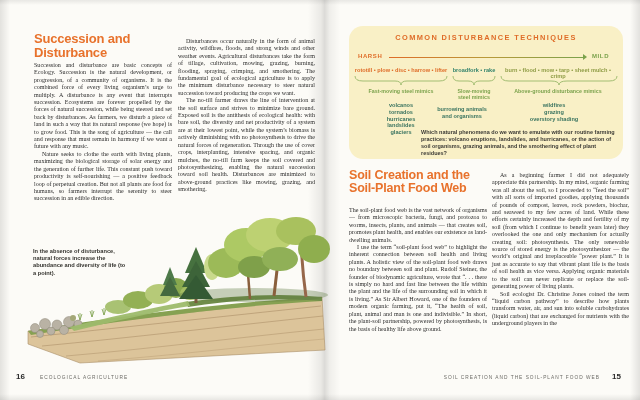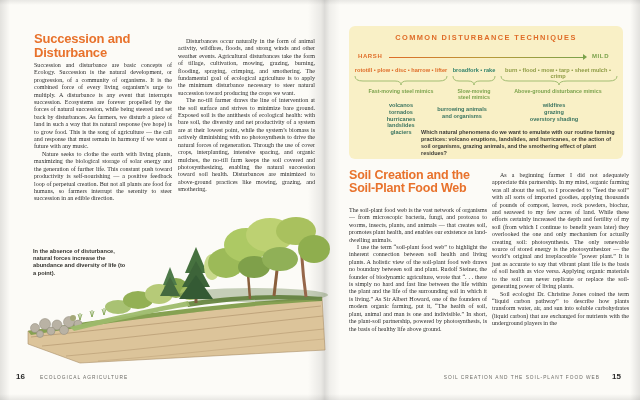--- a/index.html
+++ b/index.html
@@ -30,21 +30,21 @@
   .caption{left:33px;top:248px;width:94px;font-family:"Liberation Sans",sans-serif;
            font-weight:bold;font-size:5.7px;line-height:7.2px;color:#35342f;z-index:5;}
   
   .pagenum{font-family:"Liberation Sans",sans-serif;font-weight:bold;font-size:8px;color:#2b2b2b;}
   .pn-left{left:16px;top:372px;}
   .pn-right{left:612px;top:372px;}
   .running{font-family:"Liberation Sans",sans-serif;font-size:4.8px;letter-spacing:1px;color:#6c6b66;}
   .run-left{left:40px;top:375px;}
   .run-right{left:400px;top:375px;width:200px;text-align:right;}
   
-  .dbox{left:349px;top:26px;width:274px;height:133px;background:#f9f0c6;border-radius:6px;
+  .dbox{left:349px;top:26px;width:274px;height:133px;background:#f9f0c6;border-radius:14px;
         font-family:"Liberation Sans",sans-serif;}
   .dbox .abs{position:absolute;}
   .dbox-title{left:0;top:7px;width:100%;text-align:center;color:#df6c28;font-weight:bold;
               font-size:7.4px;letter-spacing:1.4px;}
   .harsh{left:9px;top:27px;font-size:6px;font-weight:bold;letter-spacing:.6px;color:#df6c28;}
   .mild{left:243px;top:27px;font-size:6px;font-weight:bold;letter-spacing:.6px;color:#7ba24c;}
   .spectrum-line{left:40px;top:30.5px;width:194px;height:1px;
                  background:linear-gradient(to right,#df6c28,#b99a3a,#7ba24c);}
   .spectrum-arrow{left:234px;top:28px;width:0;height:0;border-left:4px solid #7ba24c;
                   border-top:3px solid transparent;border-bottom:3px solid transparent;}

